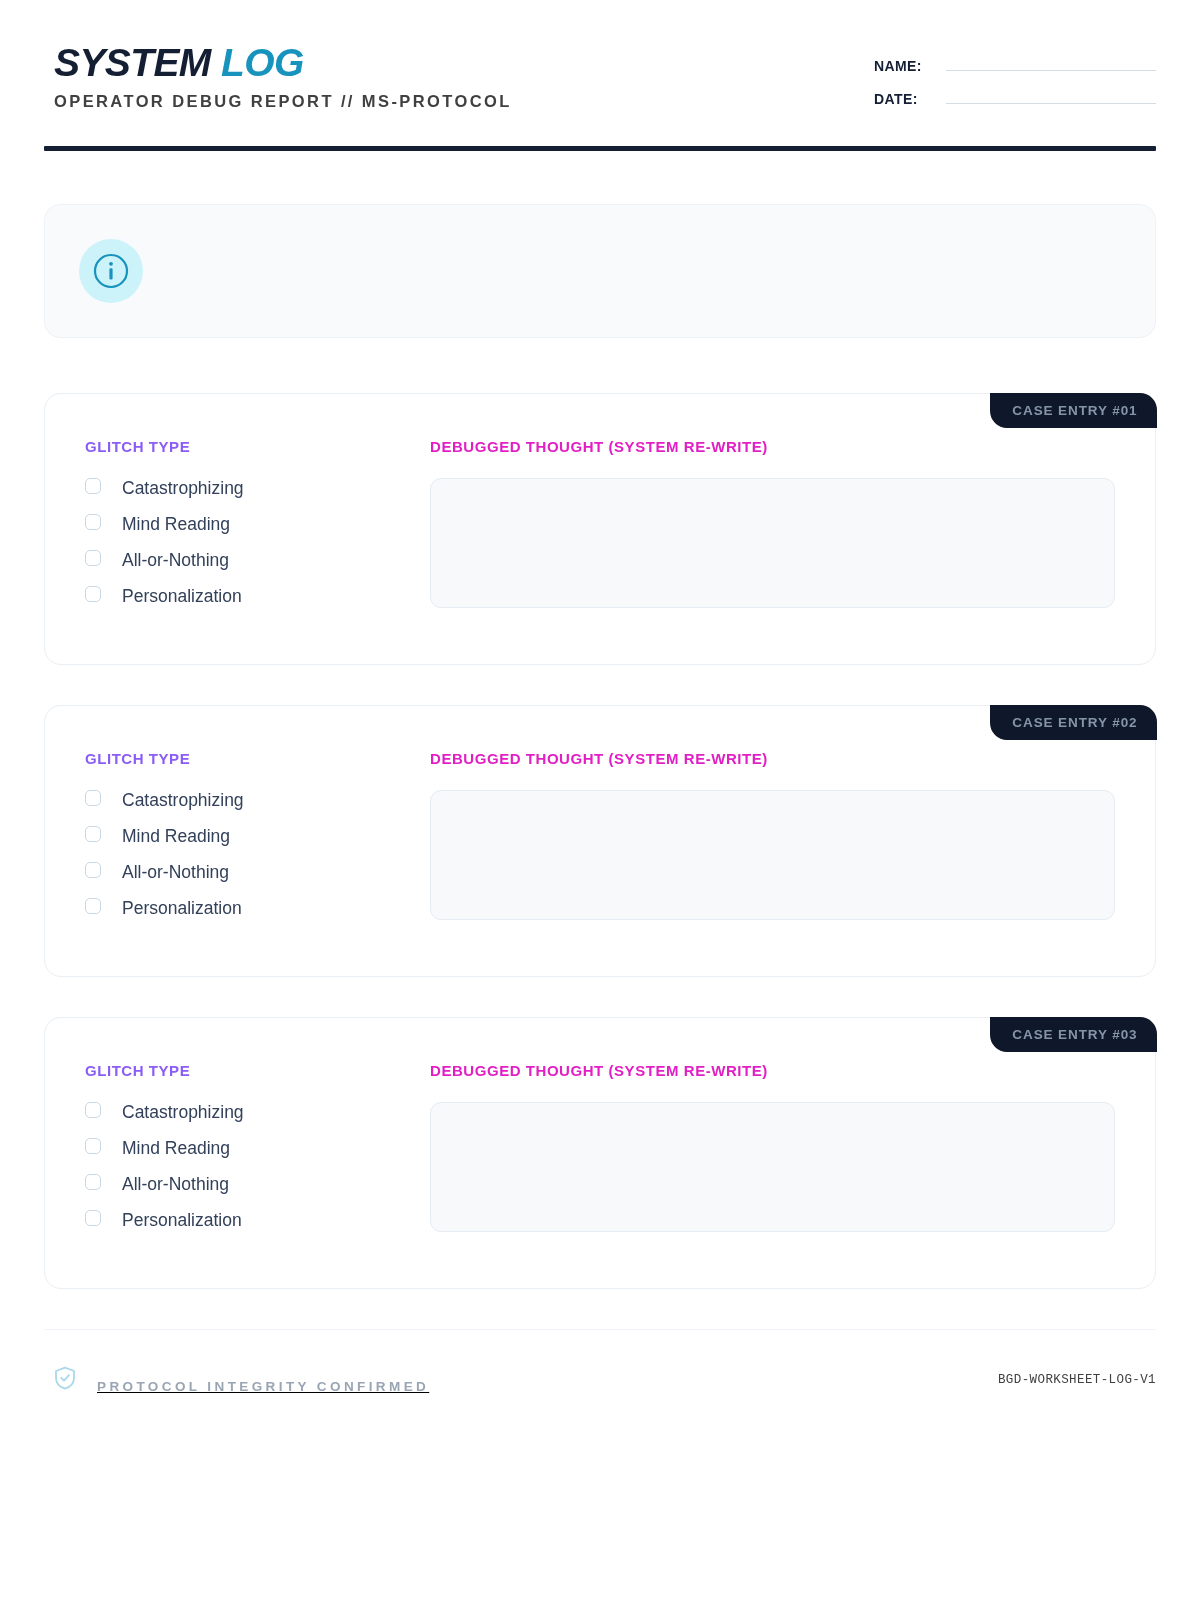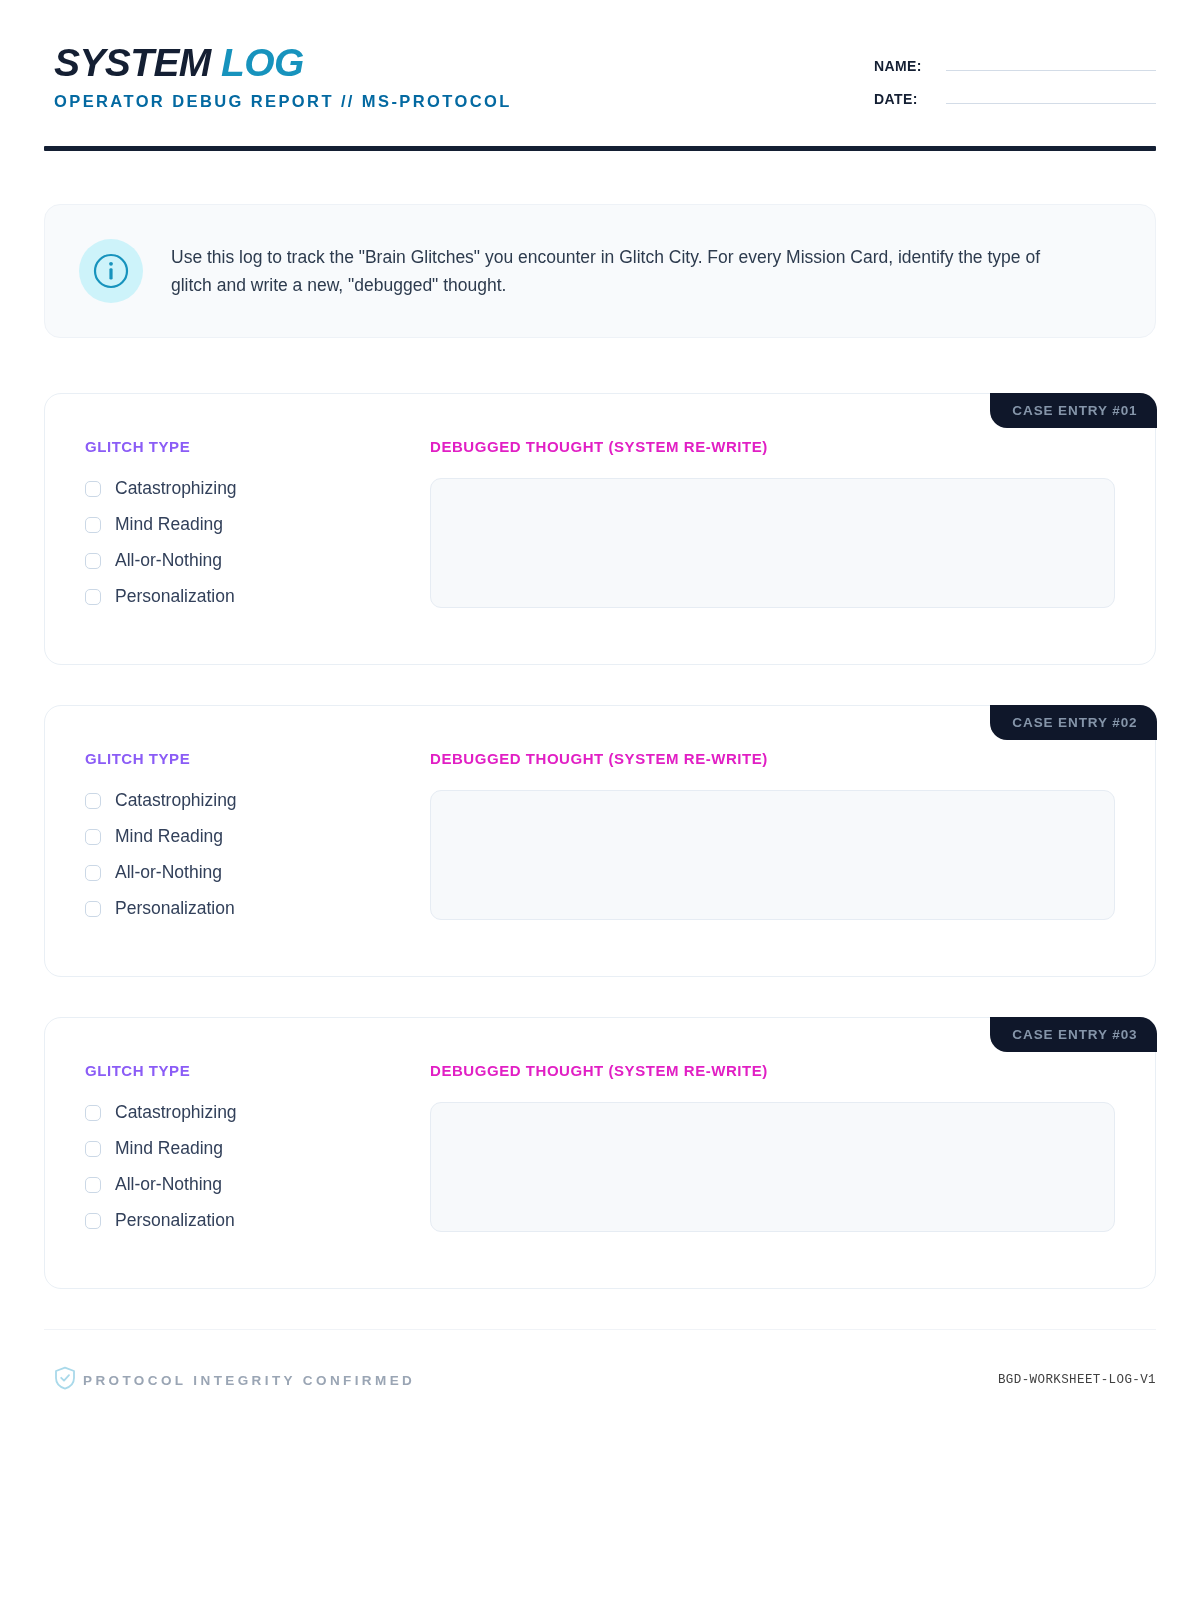--- a/index.html
+++ b/index.html
@@ -38,21 +38,21 @@
     line-height: 1.06;
     white-space: nowrap;
   }
   .main-title .accent { color: #1793bd; }
 
   .subtitle {
     margin-top: 9px;
     font-size: 16.5px;
     font-weight: bold;
     letter-spacing: 2.4px;
-    color: #0369a1;
+    color: #404040;
     white-space: nowrap;
   }
 
   .meta-block {
     padding-top: 16px;
     width: 282px;
   }
   .meta-row {
     display: flex;
     align-items: flex-start;
@@ -149,22 +149,21 @@
     font-weight: bold;
     letter-spacing: 0.55px;
     margin-bottom: 23px;
     white-space: nowrap;
   }
   .col-heading.glitch { color: #8b5cf6; }
   .col-heading.debug  { color: #e11fc4; }
 
   .option-row {
     display: flex;
-    align-items: center;
-    gap: 14px;
+    gap: 21px;
     margin-bottom: 15px;
   }
   .checkbox {
     flex: 0 0 auto;
     width: 16px;
     height: 16px;
     border: 1.6px solid #cbd8e6;
     border-radius: 5px;
     background: #ffffff;
   }
@@ -190,23 +189,24 @@
   }
 
   .footer {
     margin-top: 36px;
     display: flex;
     align-items: center;
     justify-content: space-between;
   }
   .footer-left {
     display: flex;
-    align-items: center;
-    gap: 7px;
+    align-items: flex-end;
+    gap: 21px;
     padding-left: 10px;
+    text-decoration: underline;
   }
   .footer-text {
     font-size: 13.5px;
     font-weight: bold;
     letter-spacing: 3.4px;
     color: #9aa5b4;
     white-space: nowrap;
   }
   .footer-code {
     font-family: "Liberation Mono", "DejaVu Sans Mono", monospace;
@@ -244,21 +244,20 @@
   <div class="rule"></div>
 
   <div class="info-banner">
     <div class="info-icon">
       <svg width="38" height="38" viewBox="0 0 38 38" aria-hidden="true">
         <circle cx="19" cy="19" r="16" fill="none" stroke="#1793bd" stroke-width="2.2"></circle>
         <circle cx="19" cy="11.8" r="1.9" fill="#1793bd"></circle>
         <rect x="17.4" y="16.2" width="3.2" height="11.4" rx="1.4" fill="#1793bd"></rect>
       </svg>
     </div>
-    <div class="info-text">Use this log to track the "Brain Glitches" you encounter in Glitch City. For every Mission Card, identify the type of glitch and write a new, "debugged" thought.</div>
   </div>
 
   <div class="cards">
 
     <div class="case-card">
       <div class="case-badge">CASE ENTRY #01</div>
       <div class="card-body">
         <div class="col-left">
           <div class="col-heading glitch">GLITCH TYPE</div>
           <div class="option-row">

